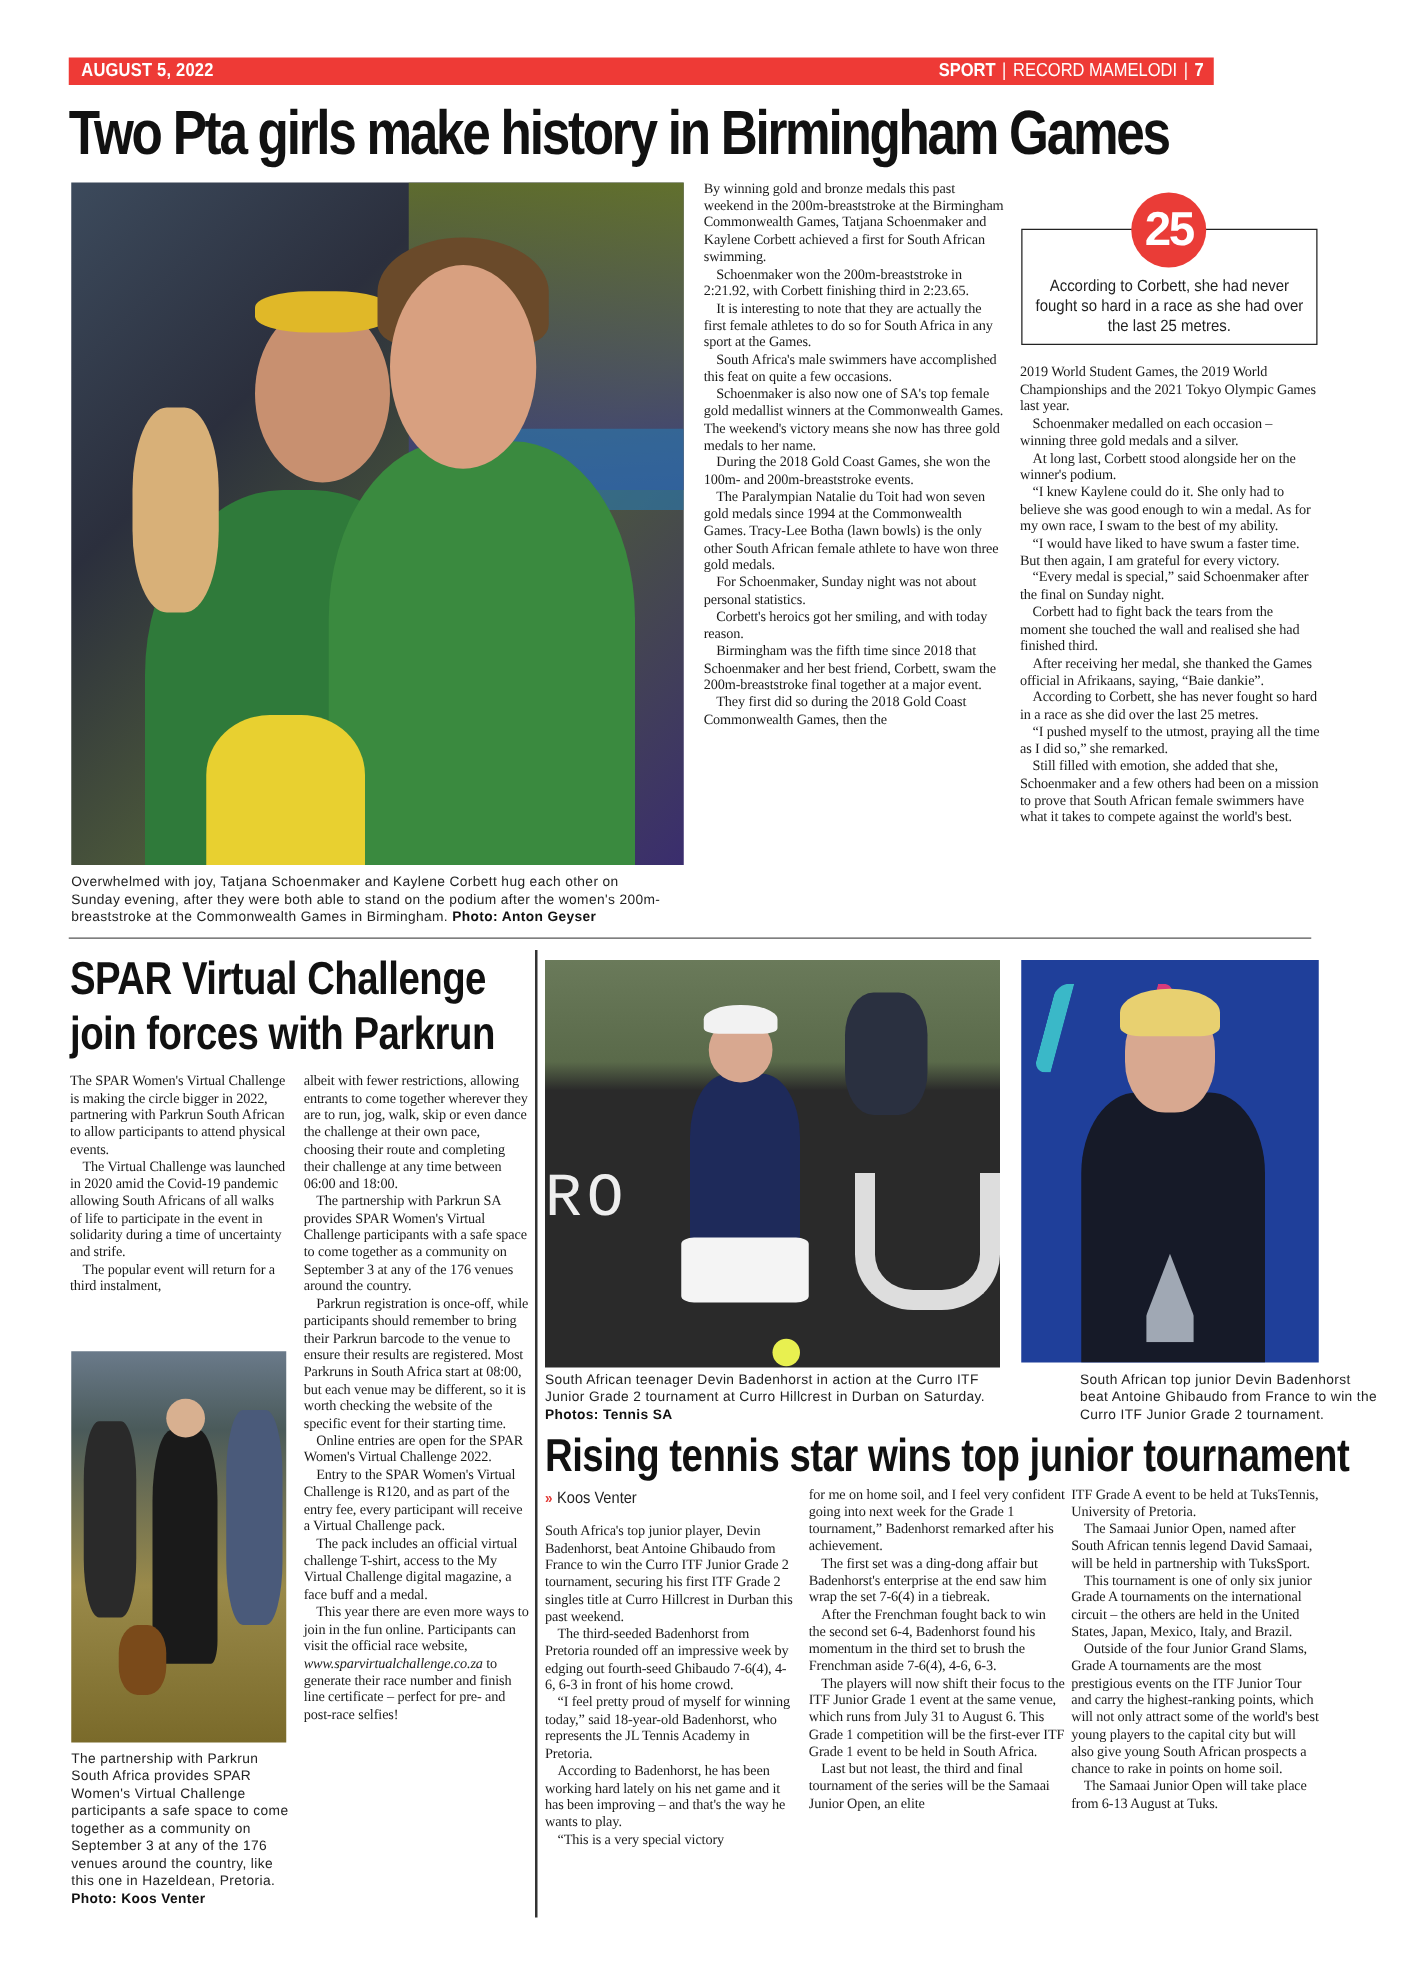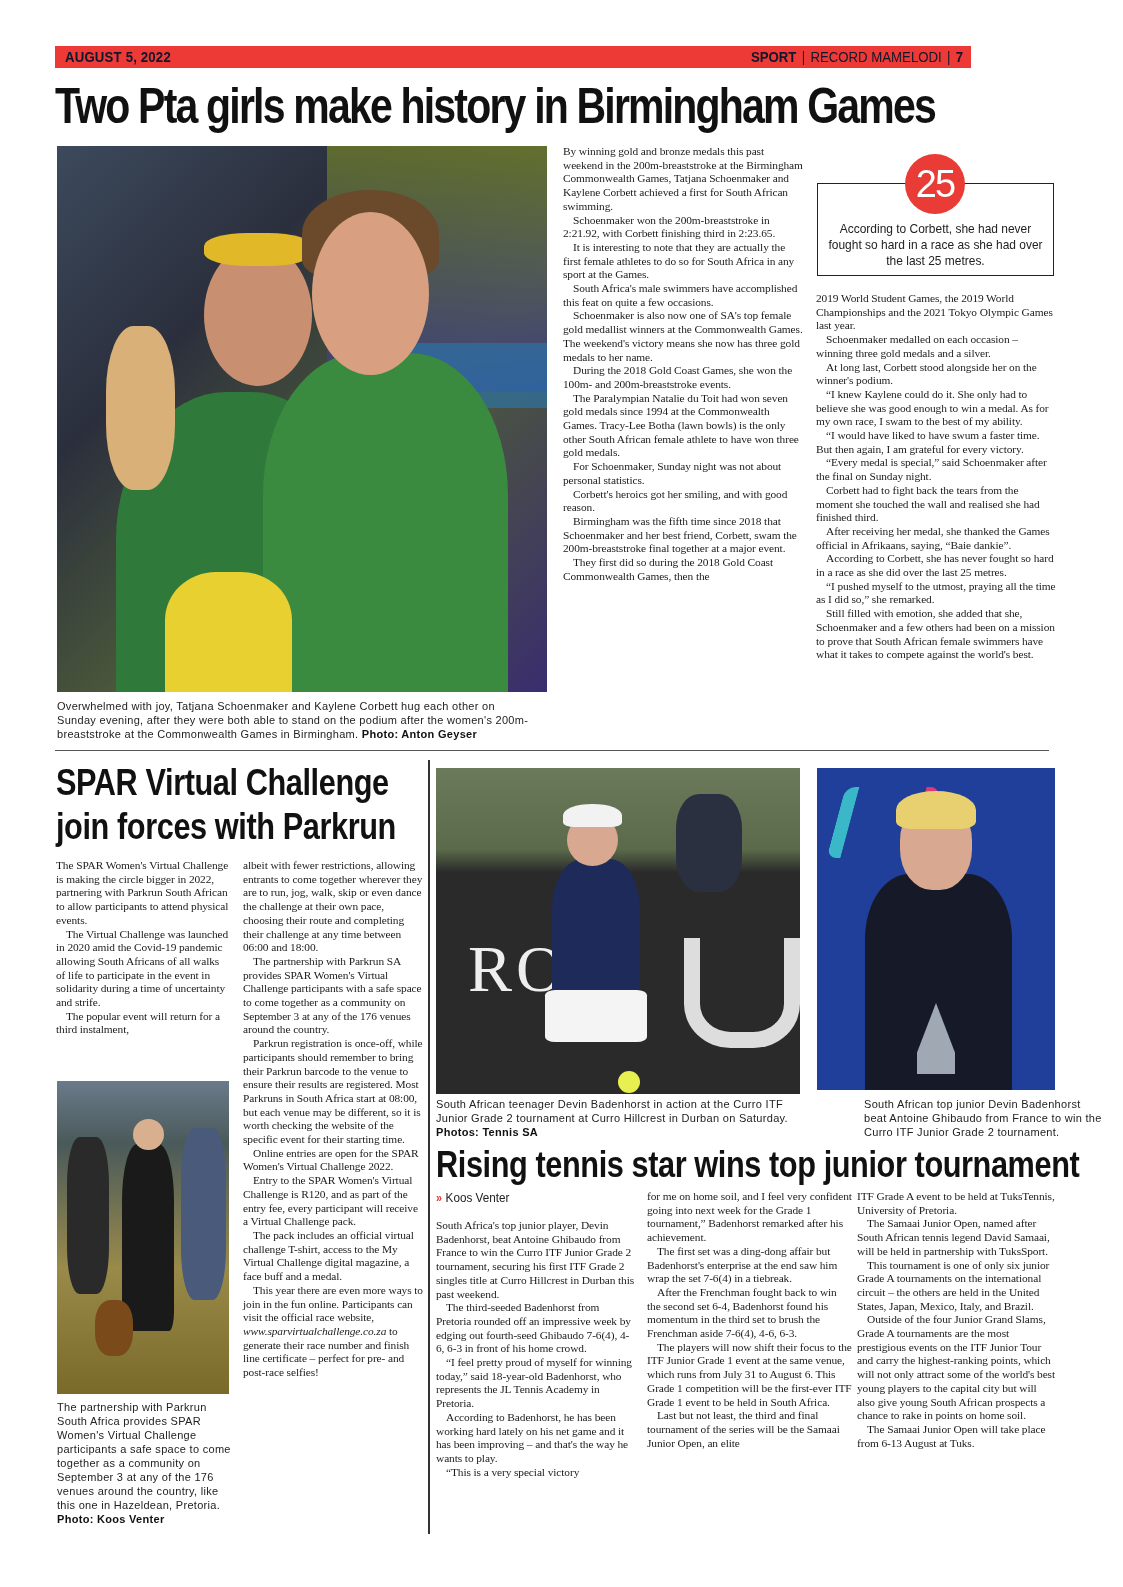--- a/index.html
+++ b/index.html
@@ -2,21 +2,21 @@
 <html><head>
 <meta charset="utf-8">
 <style>
   * { box-sizing: border-box; margin: 0; padding: 0; }
   html, body { width: 1123px; height: 1587px; background: #ffffff; overflow: hidden; }
   body { position: relative; font-family: "Liberation Serif", serif; color: #1a1a1a; }
 
   .abs { position: absolute; }
 
   
-  .topbar { left: 55px; top: 46px; width: 916px; height: 22px; background: #ee3a36; color: #0f172a;
+  .topbar { left: 55px; top: 46px; width: 916px; height: 22px; background: #ee3a36; color: #ffffff;
     font-family: "Liberation Sans", sans-serif; font-size: 15px; line-height: 22px; }
   .topbar .date { position: absolute; left: 10px; font-weight: bold; letter-spacing: 0.2px; transform: scaleX(0.88); transform-origin: left; }
   .topbar .right { position: absolute; right: 8px; top: 0; transform: scaleX(0.88); transform-origin: right; white-space: nowrap; }
   .topbar .right b { font-weight: bold; }
   .topbar .sep { margin: 0 6px; }
 
   .headline-main { left: 55px; top: 76px; font-family: "Liberation Sans", sans-serif; font-weight: bold;
     font-size: 50px; letter-spacing: -2.2px; line-height: 60px; transform: scaleX(0.82); transform-origin: left;
     white-space: nowrap; color: #111; }
 
@@ -37,41 +37,41 @@
 
   .caption { font-family: Liberation Sans, sans-serif; font-size: 11px; line-height: 14px; color: #222; letter-spacing: 0.3px; }
   .caption b { font-weight: bold; color: #111; }
 
   .col { font-size: 11.4px; line-height: 13.7px; color: #1b1b1b; letter-spacing: -0.1px; }
   .col p { text-indent: 10px; }
   .col p.first { text-indent: 0; }
 
   .pullquote { left: 817px; top: 183px; width: 237px; height: 93px; border: 1.5px solid #222; }
   .pq-badge { left: 905px; top: 154px; width: 60px; height: 60px; border-radius: 50%; background: #ea3c37;
-    color: #fff; font-family: "Liberation Sans", sans-serif; font-weight: normal; font-size: 38px; line-height: 60px;
+    color: #fff; font-family: "Liberation Sans", sans-serif; font-weight: bold; font-size: 38px; line-height: 60px;
     text-align: center; letter-spacing: -2px; }
   .pq-text { left: 818px; top: 221px; width: 235px; text-align: center; font-family: "Liberation Sans", sans-serif;
     font-size: 13px; line-height: 16px; color: #222; transform: scaleX(0.92); }
 
   .hr { left: 55px; top: 750px; width: 994px; height: 1px; background: #555; }
   .vr { left: 428px; top: 760px; width: 1.5px; height: 774px; background: #333; }
 
   .headline-spar { left: 56px; top: 761px; font-family: "Liberation Sans", sans-serif; font-size: 37px; line-height: 44px;
     color: #111; transform: scaleX(0.83); transform-origin: left; white-space: nowrap; letter-spacing: -0.5px; }
 
   .run-photo { left: 57px; top: 1081px; width: 172px; height: 313px;
     background: linear-gradient(180deg, #6a7a8a 0%, #4a5a5a 20%, #9a8a4a 60%, #7a6a2a 100%); }
   .run-photo .p1 { position:absolute; left:38%; top:20%; width:30%; height:60%; background:#1a1a1a; border-radius:30% 30% 10% 10%; }
   .run-photo .h1 { position:absolute; left:44%; top:12%; width:18%; height:10%; background:#d8b090; border-radius:50%; }
   .run-photo .p2 { position:absolute; left:6%; top:18%; width:24%; height:50%; background:#2a2a2a; border-radius:30%; }
   .run-photo .p3 { position:absolute; left:72%; top:15%; width:26%; height:55%; background:#4a5a7a; border-radius:30%; }
   .run-photo .dog { position:absolute; left:22%; top:70%; width:22%; height:18%; background:#7a4a1a; border-radius:40%; }
 
   .tennis1 { left: 436px; top: 768px; width: 364px; height: 326px; background: linear-gradient(180deg,#6a7a5a 0%, #5a6a4a 25%, #2a2a2a 32%, #2a2a2a 100%); }
-  .tennis1 .ro { position:absolute; left:0; top:50%; font-family:Liberation Serif, serif; font-size:66px; color:#eee; letter-spacing:4px;margin-left:32px; }
+  .tennis1 .ro { position:absolute; left:0; top:50%; font-family:Liberation Mono, monospace; font-size:49px; color:#eee; letter-spacing:4px; }
   .tennis1 .w { position:absolute; right:0; top:52%; width:32%; height:34%; border: 16px solid #ddd; border-top:none; border-radius: 0 0 40% 40%; }
   .tennis1 .player { position:absolute; left:32%; top:28%; width:24%; height:44%; background:#1e2a5a; border-radius:35% 35% 10% 10%; }
   .tennis1 .head { position:absolute; left:36%; top:14%; width:14%; height:16%; background:#d8a890; border-radius:50%; }
   .tennis1 .cap { position:absolute; left:35%; top:11%; width:16%; height:7%; background:#f2f2f2; border-radius:50% 50% 20% 20%; }
   .tennis1 .shorts { position:absolute; left:30%; top:68%; width:28%; height:16%; background:#f4f4f4; border-radius:10%; }
   .tennis1 .ball { position:absolute; left:50%; top:93%; width:22px; height:22px; background:#e8f050; border-radius:50%; }
   .tennis1 .spect { position:absolute; left:66%; top:8%; width:18%; height:30%; background:#2a3040; border-radius:35%; }
 
   .tennis2 { left: 817px; top: 768px; width: 238px; height: 322px; background: #1f3f9a; }
   .tennis2 .logo { position:absolute; left:8%; top:6%; width:40%; height:22%; border-left: 14px solid #3ab8c8; border-right: 14px solid #d83a7a; transform: skewX(-15deg); border-radius:10px; }
@@ -116,21 +116,21 @@
 
 <div class="abs col" id="lead-col1" style="left:563px; top:145px; width:240px;">
     <p class="first">By winning gold and bronze medals this past weekend in the 200m-breaststroke at the Birmingham Commonwealth Games, Tatjana Schoenmaker and Kaylene Corbett achieved a first for South African swimming.</p>
     <p>Schoenmaker won the 200m-breaststroke in 2:21.92, with Corbett finishing third in 2:23.65.</p>
     <p>It is interesting to note that they are actually the first female athletes to do so for South Africa in any sport at the Games.</p>
     <p>South Africa's male swimmers have accomplished this feat on quite a few occasions.</p>
     <p>Schoenmaker is also now one of SA's top female gold medallist winners at the Commonwealth Games. The weekend's victory means she now has three gold medals to her name.</p>
     <p>During the 2018 Gold Coast Games, she won the 100m- and 200m-breaststroke events.</p>
     <p>The Paralympian Natalie du Toit had won seven gold medals since 1994 at the Commonwealth Games. Tracy-Lee Botha (lawn bowls) is the only other South African female athlete to have won three gold medals.</p>
     <p>For Schoenmaker, Sunday night was not about personal statistics.</p>
-    <p>Corbett's heroics got her smiling, and with good reason.</p>
+    <p>Corbett's heroics got her smiling, and with today reason.</p>
     <p>Birmingham was the fifth time since 2018 that Schoenmaker and her best friend, Corbett, swam the 200m-breaststroke final together at a major event.</p>
     <p>They first did so during the 2018 Gold Coast Commonwealth Games, then the</p>
   </div>
 
 <div class="abs pullquote"></div>
 <div class="abs pq-badge">25</div>
 <div class="abs pq-text">According to Corbett, she had never fought so hard in a race as she had over the last 25 metres.</div>
 
 <div class="abs col" id="lead-col2" style="left:816px; top:292px; width:240px;">
     <p class="first">2019 World Student Games, the 2019 World Championships and the 2021 Tokyo Olympic Games last year.</p>

